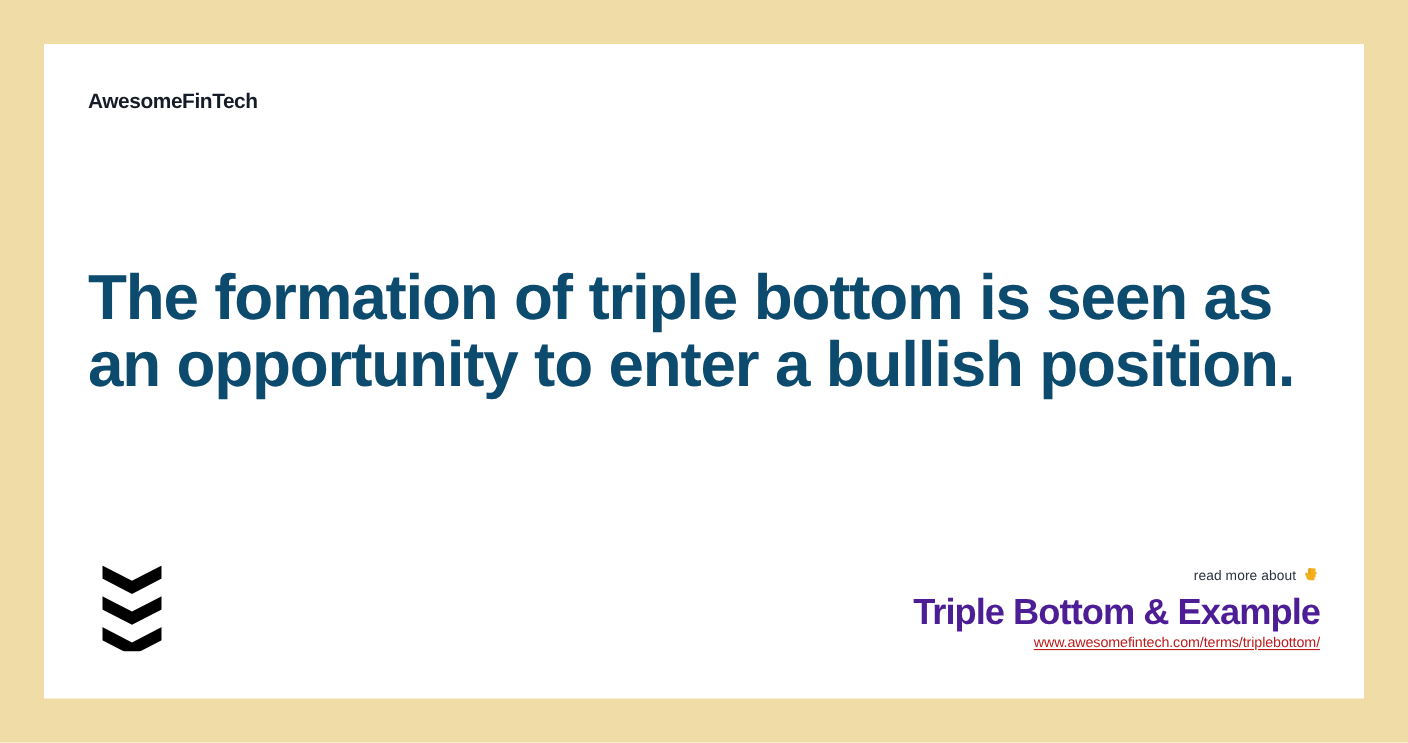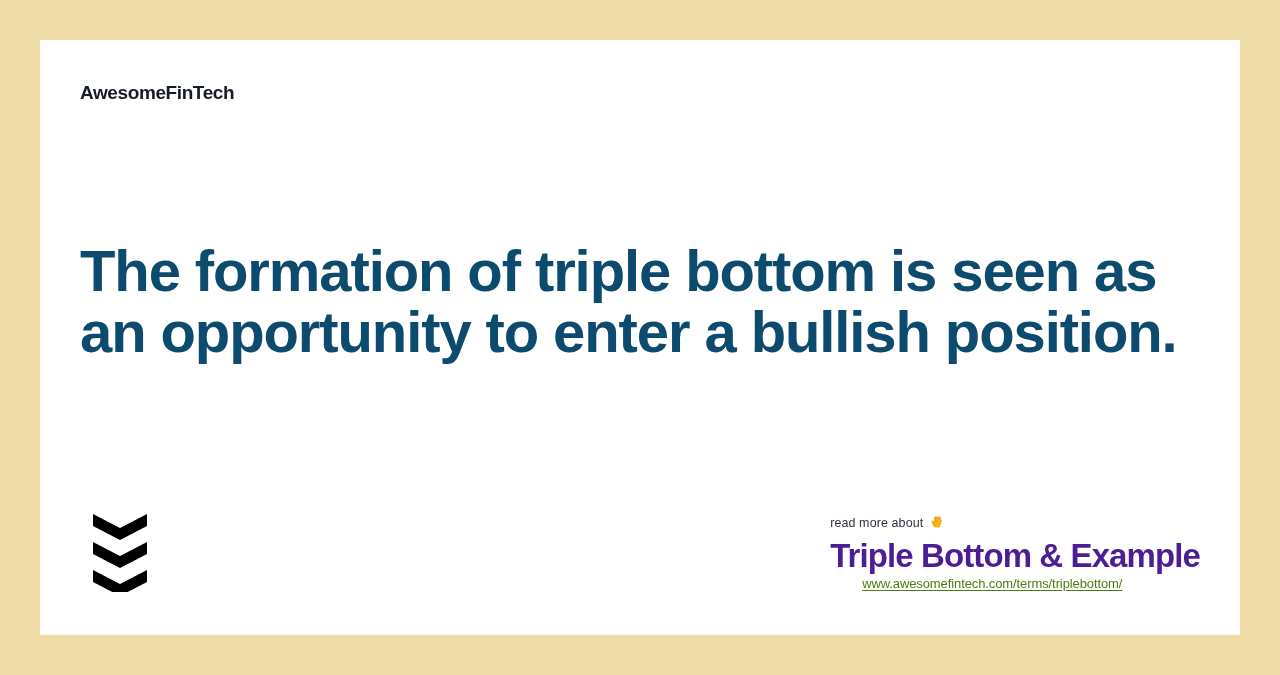--- a/index.html
+++ b/index.html
@@ -69,20 +69,21 @@
   .logo-mark svg {
     display: block;
     width: 54px;
     height: 78px;
   }
 
   .link-block {
     position: absolute;
     right: 40px;
     bottom: 42px;
+    text-align: right;
     white-space: nowrap;
   }
 
   .read-more {
     font-size: 12.5px;
     color: #2d3440;
     letter-spacing: 0.1px;
     line-height: 16px;
     margin-bottom: 2px;
   }
@@ -97,21 +98,21 @@
     font-weight: bold;
     letter-spacing: -0.9px;
     line-height: 37px;
     color: #4c1d95;
   }
 
   .term-url {
     display: inline-block;
     font-size: 13px;
     line-height: 18px;
-    color: #4d7c0f;
+    color: #b91c1c;
     text-decoration: underline;
     text-underline-offset: 2px;
     letter-spacing: -0.1px;
     margin-top: 1px;
     margin-left: 32px;
   }
 </style>
 </head>
 <body>
 

